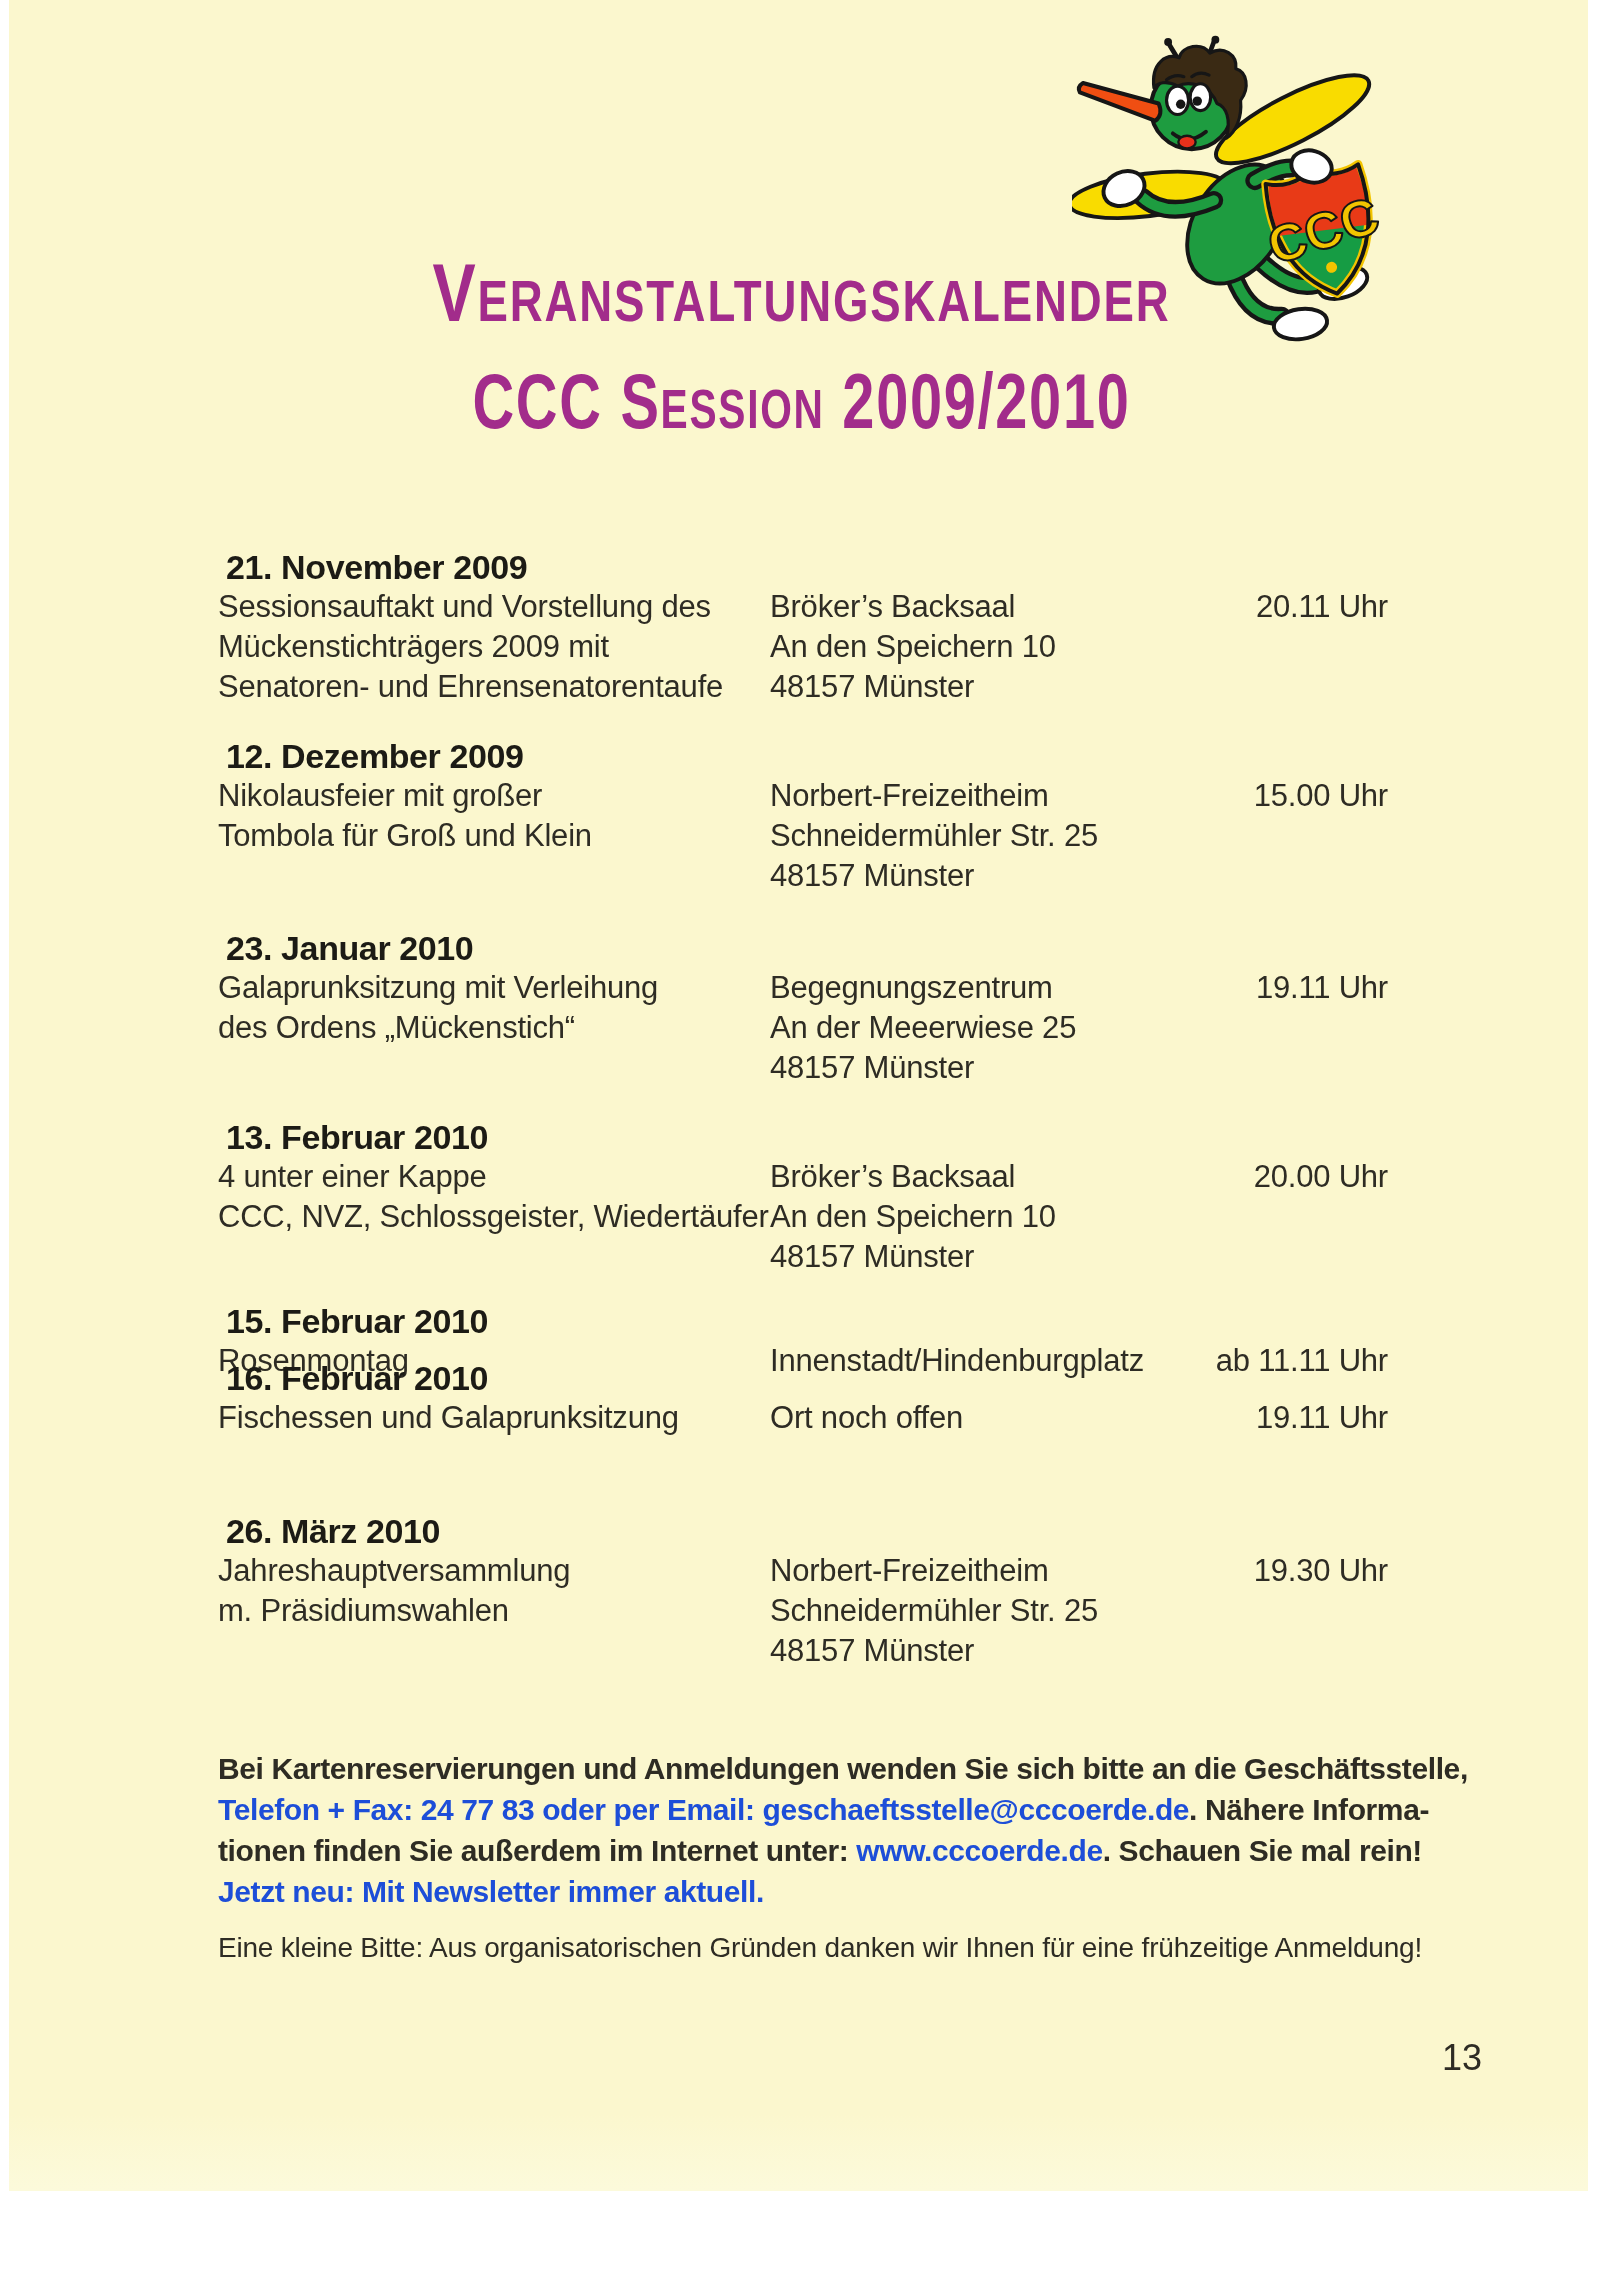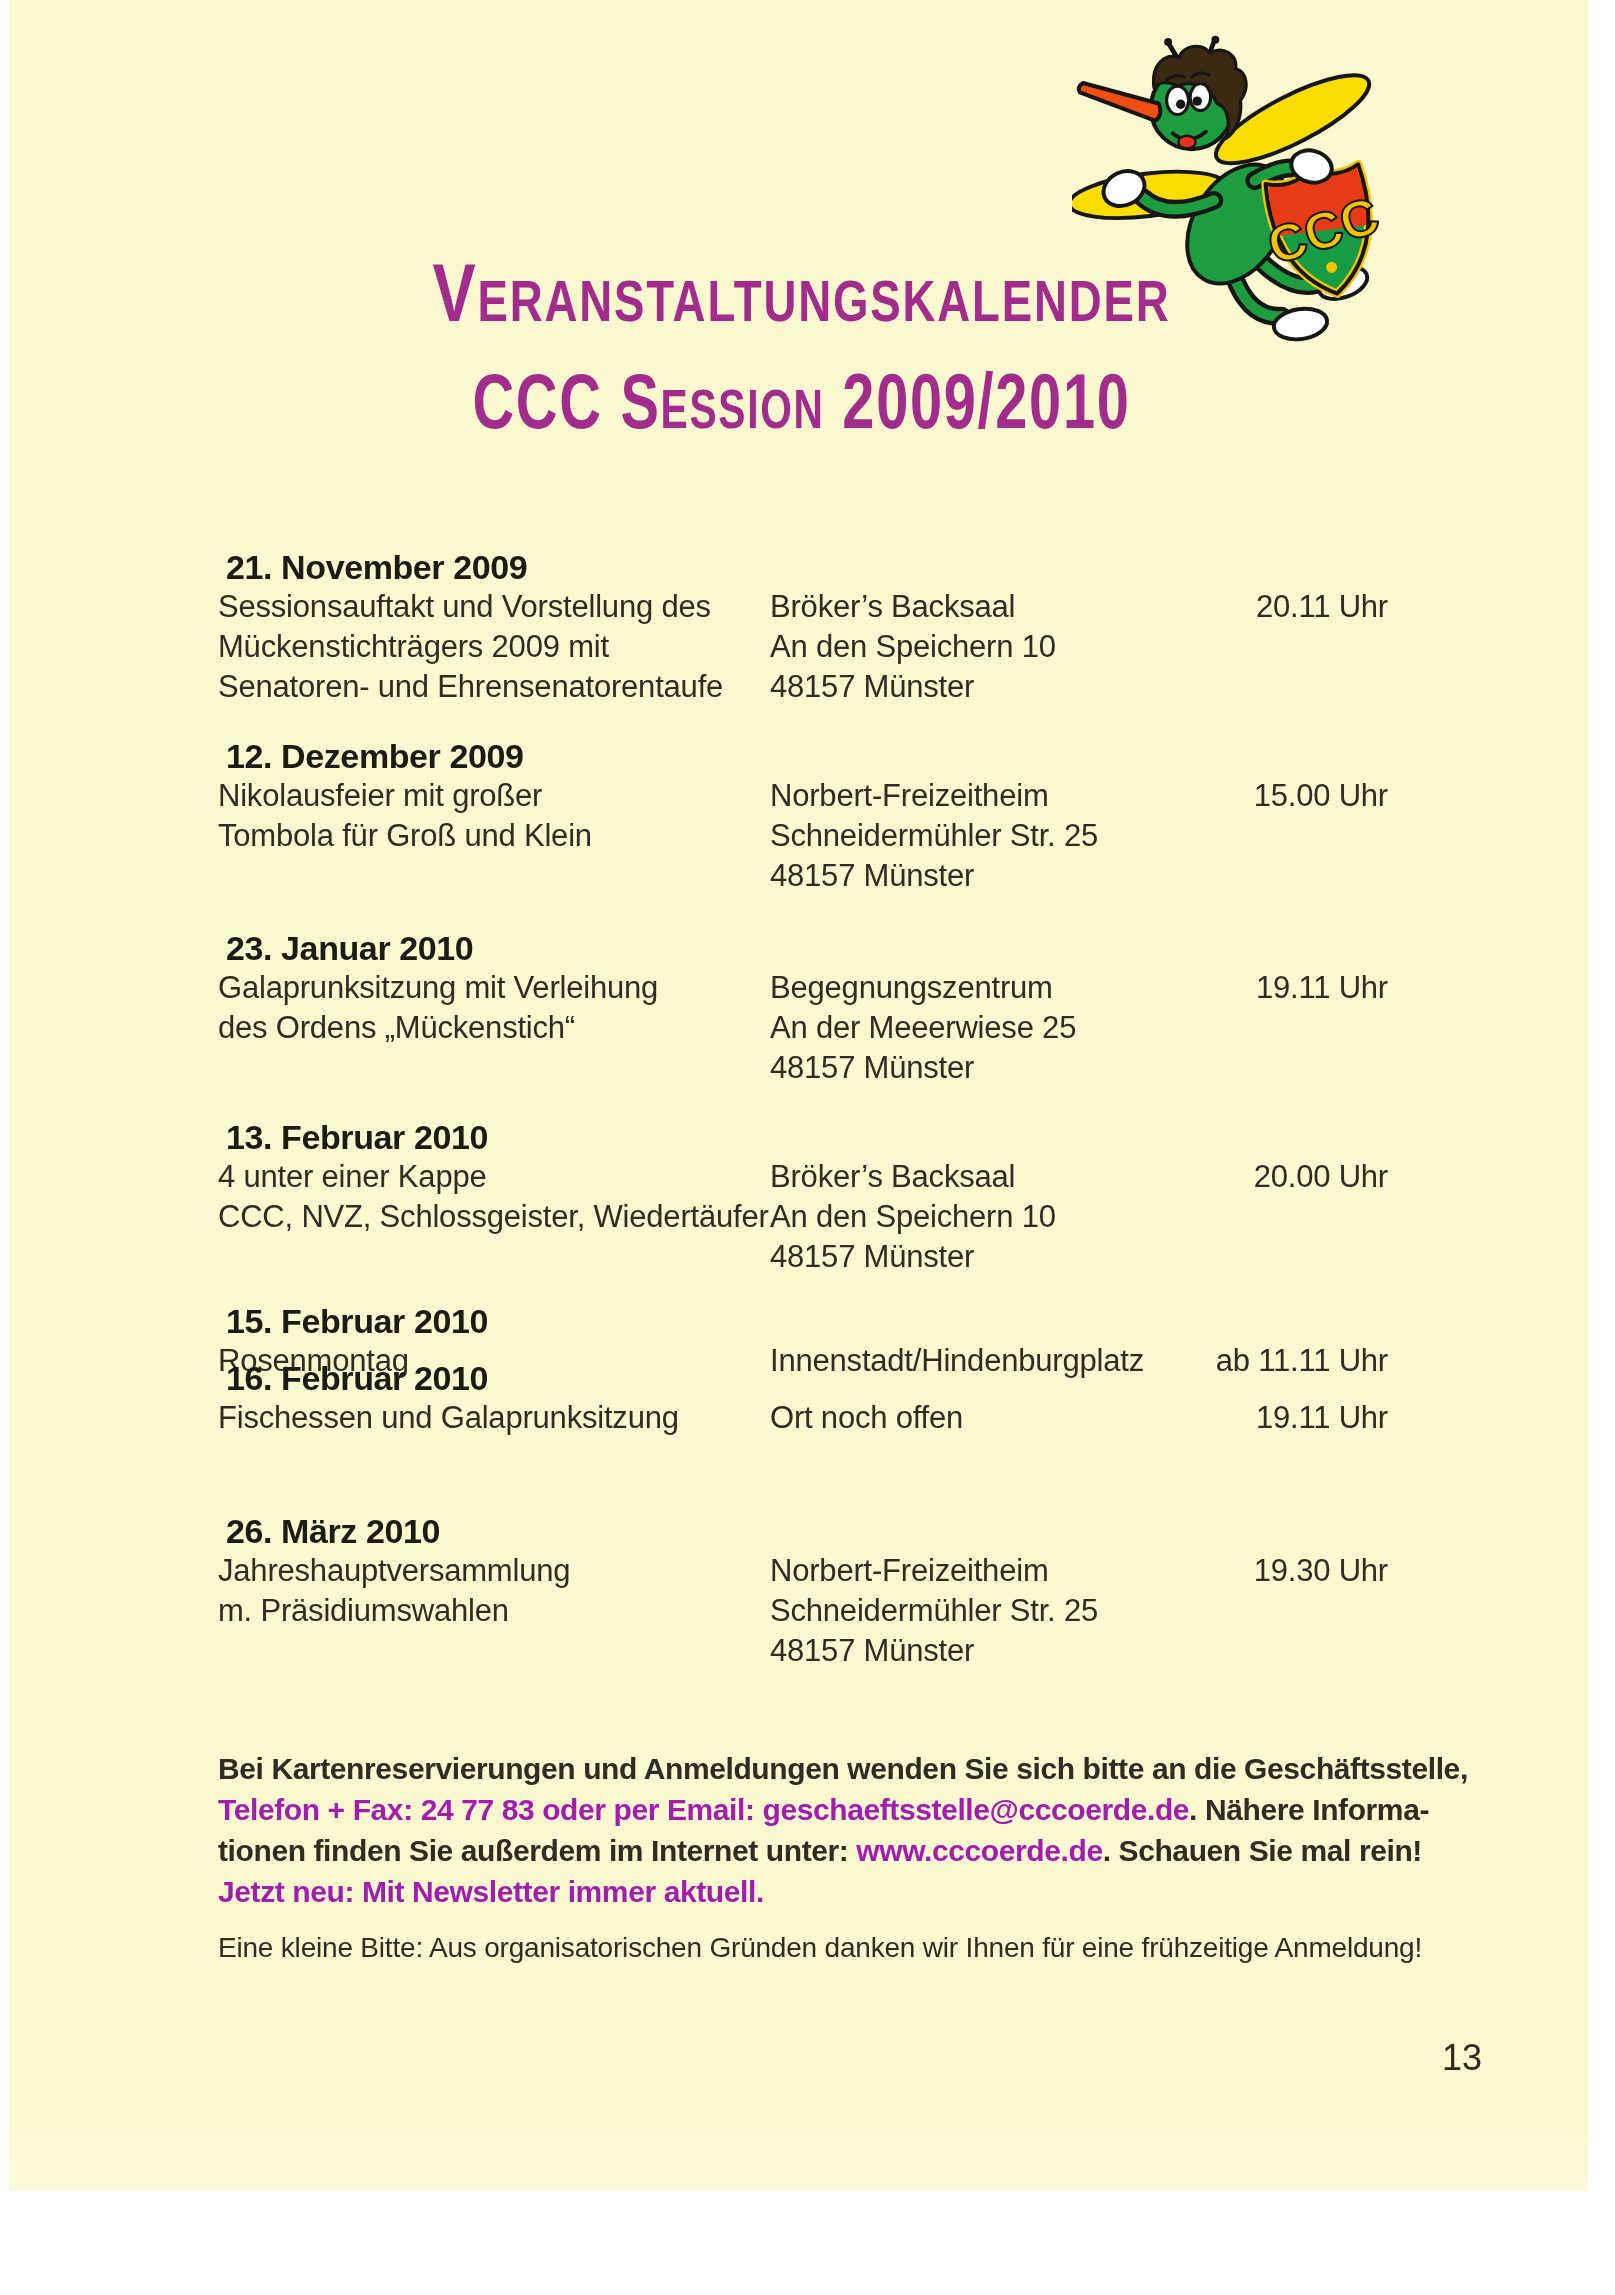--- a/index.html
+++ b/index.html
@@ -36,21 +36,21 @@
   }
   .event-cols { display:grid; grid-template-columns:552px 439px 1fr; }
   .line {
     font-size:31px; line-height:40px; color:#2E2C24; letter-spacing:-0.2px;
     white-space:nowrap;
   }
   .time-col { text-align:right; }
   
   .footer { position:absolute; left:218px; top:1748px; width:1170px; color:#2E2C24; }
   .fline { font-size:30px; line-height:41px; letter-spacing:-0.4px; white-space:nowrap;font-weight:bold; }
-  .fline b { color:#a21caf; }
+  .fline b { color:#1d4ed8; }
   .footer-note {
     margin-top:19px; font-size:28px; line-height:34px; letter-spacing:-0.2px; white-space:nowrap;
     color:#2E2C24;
   }
   .page-number { position:absolute; left:1442px; top:2037px; font-size:36px; color:#2E2C24; }
 </style>
 </head>
 <body>
 
 <div class="paper"></div>

